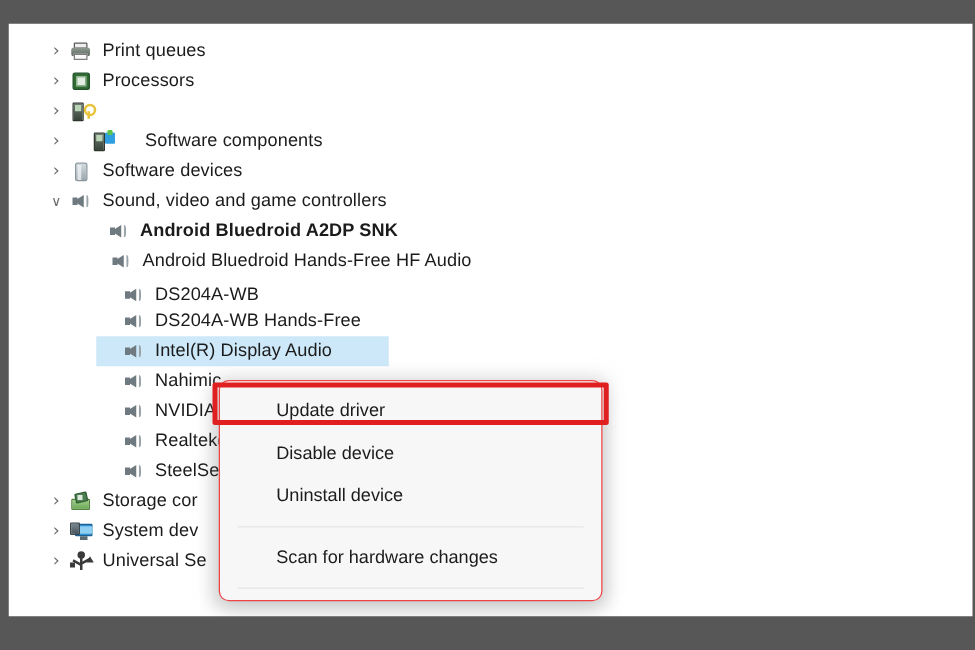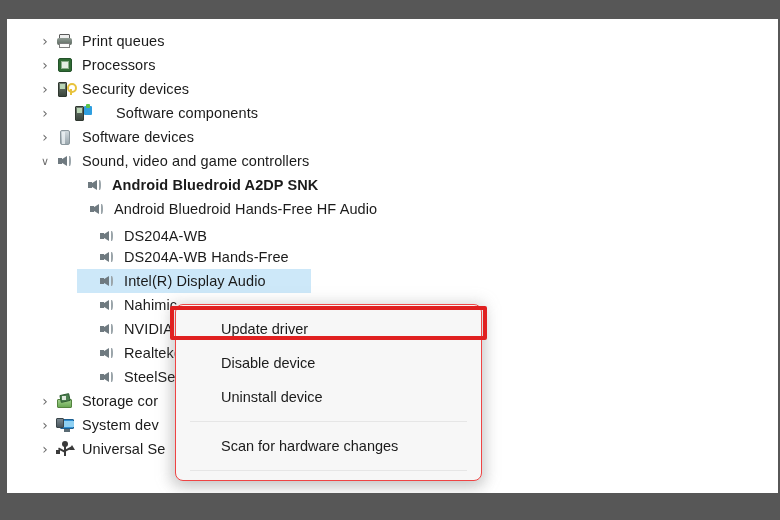--- a/index.html
+++ b/index.html
@@ -223,21 +223,20 @@
           </span>
           <span class="lbl">Processors</span>
         </div>
         <div class="row" style="left: 29px; top: 58px;">
           <span class="chev closed"></span>
           <span class="ico ic-tower">
             <i class="box"></i>
             <i class="scr"></i>
             <i class="key"></i>
           </span>
-          <span class="lbl">Security devices</span>
         </div>
         <div class="row" style="left: 29px; top: 82px; gap: 17px;">
           <span class="chev closed"></span>
           <span class="ico ic-tower">
             <i class="box"></i>
             <i class="scr"></i>
             <i class="puz"></i>
           </span>
           <span class="lbl">Software components</span>
         </div>

